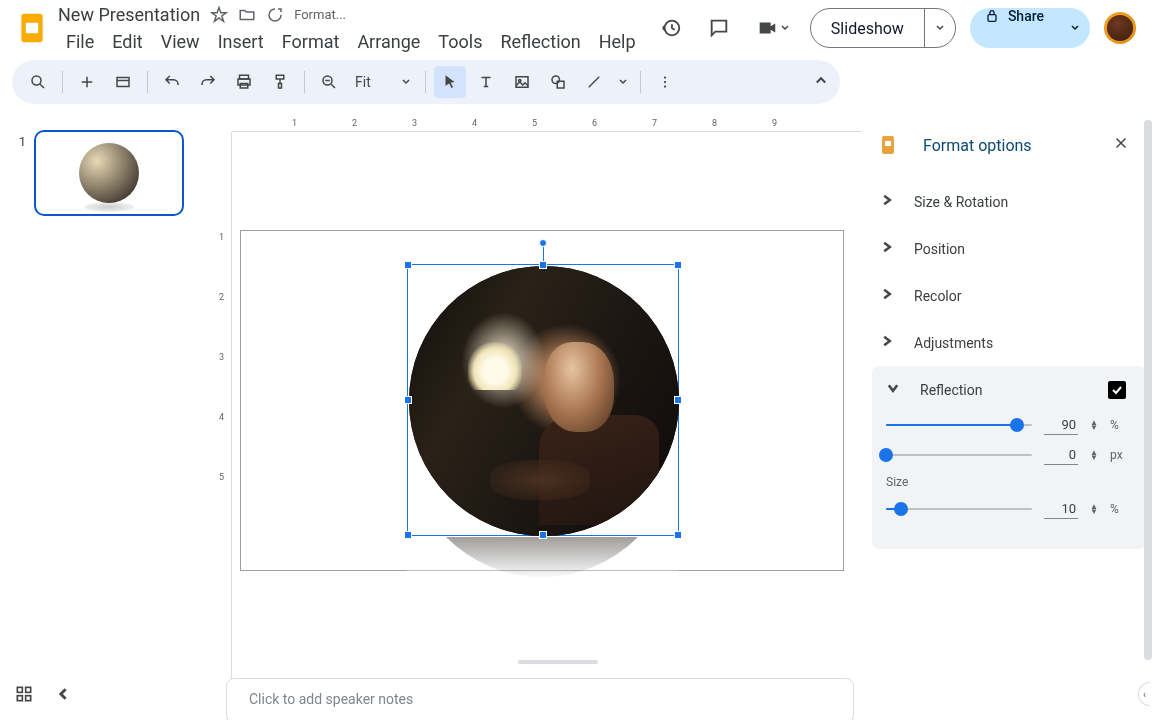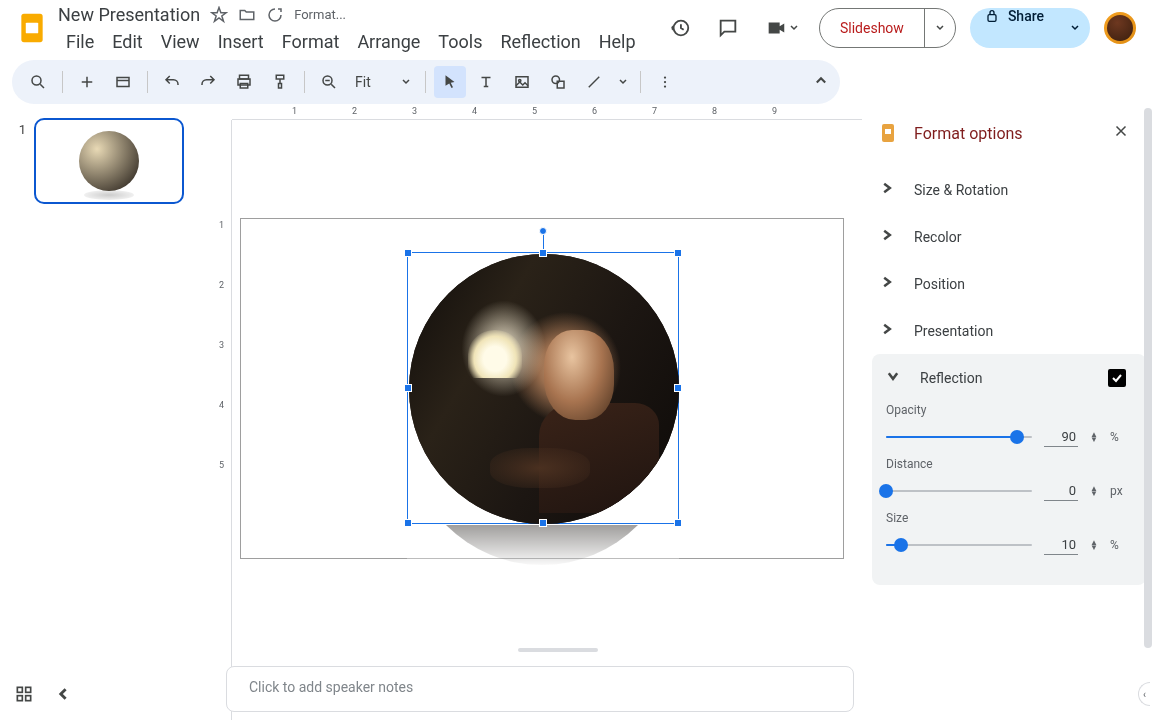--- a/index.html
+++ b/index.html
@@ -13,30 +13,30 @@
 .title-row { display: flex; align-items: center; gap: 10px; height: 24px; }
 .doc-title { font-size: 18px; color: #3c4043; }
 .star-icon, .folder-icon, .sync-icon { color: #5f6368; display: flex; align-items: center; }
 .saving-text { font-size: 13px; color: #5f6368; }
 .menu-row { display: flex; gap: 2px; margin-top: 2px; }
 .menu-item { font-size: 18px; color: #3c4043; padding: 2px 8px; cursor: pointer; border-radius: 4px; }
 .header-actions { display: flex; align-items: center; gap: 14px; margin-right: 4px; }
 .header-icon { color: #444746; cursor: pointer; display: flex; align-items: center; padding: 6px; }
 .meet-icon { display: flex; align-items: center; gap: 2px; }
 .slideshow-btn { display: flex; align-items: center; border: 1px solid #747775; border-radius: 20px; height: 40px; overflow: hidden; }
-.slideshow-main { padding: 0 20px; font-size: 14px; color: #b91c1c; height: 100%; display: flex; align-items: center; }
+.slideshow-main { padding: 0 20px; font-size: 16px; color: #0f172a; height: 100%; display: flex; align-items: center; }
 .slideshow-drop { border-left: 1px solid #747775; padding: 0 10px; height: 100%; display: flex; align-items: center; }
 .share-btn { display: flex; align-items: flex-start; background: #c2e7ff; border-radius: 20px; height: 40px; overflow: hidden; }
 .share-main { padding: 0 16px 0 14px; display: flex; align-items: center; gap: 8px; font-size: 14px; color: #001d35; font-weight: 500; }
 .share-drop { padding: 0 10px; height: 100%; display: flex; align-items: center; }
 .avatar { width: 32px; height: 32px; border-radius: 50%; background: linear-gradient(135deg, #f4a021, #e08e14); display: flex; align-items: center; justify-content: center; overflow: hidden; }
 .avatar-inner { width: 26px; height: 26px; border-radius: 50%; background: radial-gradient(circle at 40% 30%, #6e3820, #3a1e0e); }
 
 
-.toolbar { height: 44px; margin: 4px 12px 0 12px; background: #edf2fa; border-radius: 22px; display: flex; align-items: center; padding: 0 10px; gap: 4px; width: 828px; position: relative; }
+.toolbar { height: 44px; margin: 4px 12px 12px 12px; background: #edf2fa; border-radius: 22px; display: flex; align-items: center; padding: 0 10px; gap: 4px; width: 828px; position: relative; }
 .tb-btn { width: 32px; height: 32px; display: flex; align-items: center; justify-content: center; color: #444746; cursor: pointer; border-radius: 4px; }
 .tb-btn.active { background: #d3e3fd; }
 .tb-sep { width: 1px; height: 22px; background: #c7c7c7; margin: 0 4px; }
 .zoom-select { display: flex; align-items: center; gap: 6px; font-size: 14px; color: #444746; padding: 0 6px; width: 68px; }
 .tb-collapse { position: absolute; right: 12px; color: #444746; cursor: pointer; }
 
 
 .main { display: flex; height: calc(720px - 104px); }
 
 
@@ -80,21 +80,21 @@
 .refl-fade { position: absolute; inset: 0; background: linear-gradient(to bottom, transparent, #fff 85%); }
 
 
 .notes-sep { width: 80px; height: 4px; background: #dadce0; border-radius: 2px; margin: 6px auto; cursor: ns-resize; position: absolute; bottom: 62px; left: 310px; }
 .notes { position: absolute; bottom: 8px; left: 18px; right: 8px; height: 46px; background: #fff; border-radius: 8px; border: 1px solid #dadce0; padding: 12px 22px; font-size: 14px; color: #80868b; }
 
 
 .format-panel { width: 286px; background: #fff; border-left: none; padding: 0; margin-left: 4px; position: relative; }
 .fp-header { display: flex; align-items: center; padding: 14px 18px 18px 10px; gap: 14px; }
 .fp-icon { width: 24px; height: 24px; color: #e8a340; }
-.fp-title { font-size: 16px; color: #7f1d1d; font-weight: 400; flex: 1; }
+.fp-title { font-size: 16px; color: #0c4a6e; font-weight: 400; flex: 1; margin-left: 9px; }
 .fp-close { color: #444746; cursor: pointer; padding: 4px; }
 .fp-section { display: flex; align-items: center; padding: 14px 20px 14px 14px; cursor: pointer; }
 .fp-chevron { width: 24px; color: #444746; }
 .fp-label { font-size: 14px; color: #3c4043; margin-left: 10px; flex: 1; }
 .fp-checkbox { width: 18px; height: 18px; border: 2px solid #444746; border-radius: 2px; display: flex; align-items: center; justify-content: center; }
 .fp-checkbox.checked { background: #000; border-color: #000; }
 .fp-expanded { background: #f1f3f4; padding: 14px 20px 20px 14px; border-radius: 8px; margin: 0 6px; }
 .fp-exp-header { display: flex; align-items: center; margin-bottom: 16px; }
 .fp-sub { margin: 10px 0; }
 .fp-sub-label { font-size: 12px; color: #5f6368; margin-bottom: 10px; display: block; }
@@ -387,63 +387,61 @@
     <div class="fp-section">
       <span class="fp-chevron"><svg width="14" height="14" viewBox="0 0 10 10">
             <path d="M3 2l4 3-4 3" fill="none" stroke="#444746" stroke-width="1.8"></path>
           </svg></span>
       <span class="fp-label">Size &amp; Rotation</span>
     </div>
     <div class="fp-section">
       <span class="fp-chevron"><svg width="14" height="14" viewBox="0 0 10 10">
             <path d="M3 2l4 3-4 3" fill="none" stroke="#444746" stroke-width="1.8"></path>
           </svg></span>
-      <span class="fp-label">Recolor</span>
+      <span class="fp-label">Position</span>
     </div>
     <div class="fp-section">
       <span class="fp-chevron"><svg width="14" height="14" viewBox="0 0 10 10">
             <path d="M3 2l4 3-4 3" fill="none" stroke="#444746" stroke-width="1.8"></path>
           </svg></span>
-      <span class="fp-label">Position</span>
+      <span class="fp-label">Recolor</span>
     </div>
     <div class="fp-section">
       <span class="fp-chevron"><svg width="14" height="14" viewBox="0 0 10 10">
             <path d="M3 2l4 3-4 3" fill="none" stroke="#444746" stroke-width="1.8"></path>
           </svg></span>
-      <span class="fp-label">Presentation</span>
+      <span class="fp-label">Adjustments</span>
     </div>
 
     <div class="fp-expanded">
       <div class="fp-exp-header">
         <span class="fp-chevron"><svg width="14" height="14" viewBox="0 0 10 10">
               <path d="M2 3l3 4 3-4" fill="none" stroke="#444746" stroke-width="1.8"></path>
             </svg></span>
         <span class="fp-label">Reflection</span>
         <span class="fp-checkbox checked">
             <svg width="12" height="12" viewBox="0 0 12 12">
               <path d="M2 6l3 3 5-6" fill="none" stroke="#fff" stroke-width="2"></path>
             </svg>
           </span>
       </div>
 
       <div class="fp-sub">
-        <span class="fp-sub-label">Opacity</span>
         <div class="fp-slider-row">
           <div class="fp-slider">
             <div class="fp-slider-fill" style="width:90%"></div>
             <div class="fp-slider-thumb" style="left:90%"></div>
           </div>
           <input class="fp-input" value="90" style="">
           <span class="fp-stepper">▲<br>▼</span>
           <span class="fp-unit">%</span>
         </div>
       </div>
 
       <div class="fp-sub">
-        <span class="fp-sub-label">Distance</span>
         <div class="fp-slider-row">
           <div class="fp-slider">
             <div class="fp-slider-fill" style="width:0%"></div>
             <div class="fp-slider-thumb" style="left:0%"></div>
           </div>
           <input class="fp-input" value="0" style="">
           <span class="fp-stepper">▲<br>▼</span>
           <span class="fp-unit">px</span>
         </div>
       </div>

